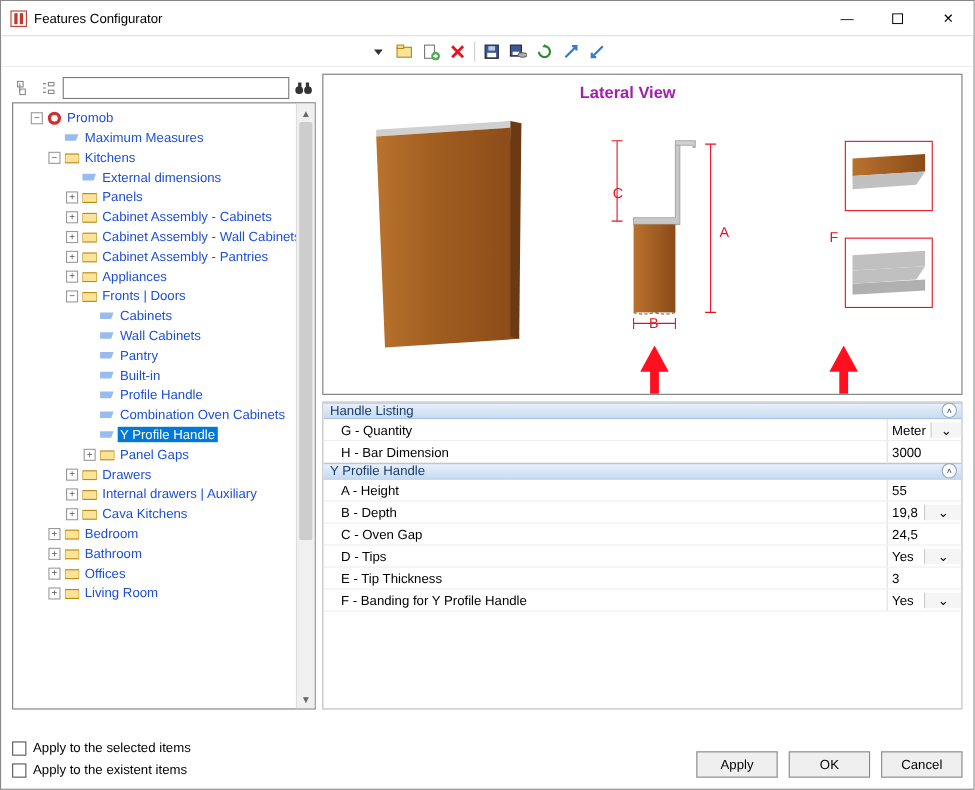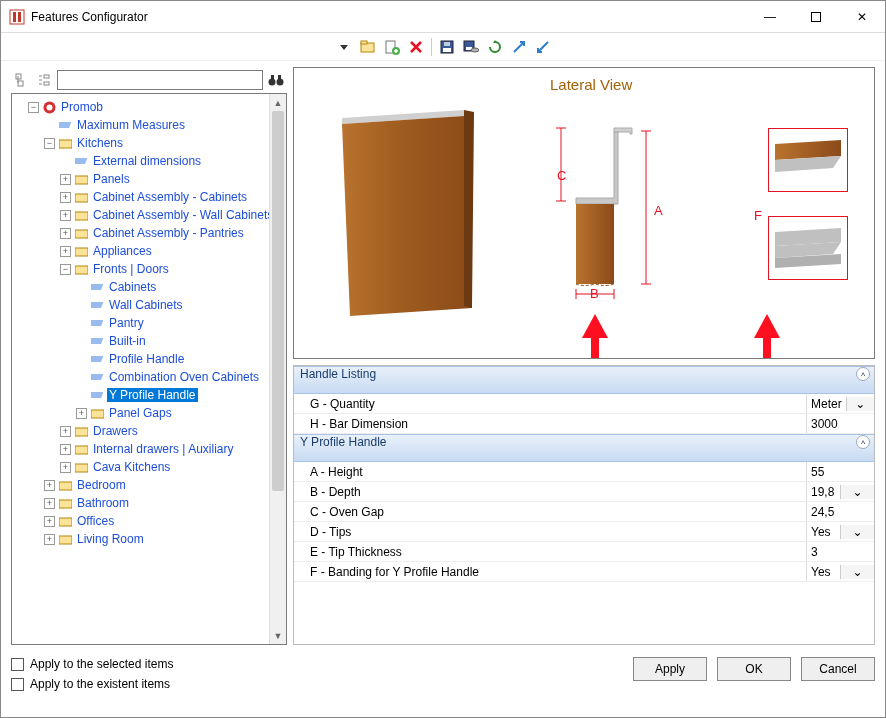--- a/index.html
+++ b/index.html
@@ -28,31 +28,31 @@
 .nlabel.sel { background: #0078d7; color: #fff; }
 .ind1 { padding-left: 14px; }
 .ind2 { padding-left: 30px; }
 .ind3 { padding-left: 46px; }
 .ind4 { padding-left: 62px; }
 
 .rightcol { flex: 1; display: flex; flex-direction: column; gap: 6px; }
 .preview { height: 292px; border: 1px solid #7a7a7a; background: #fff; position: relative; overflow: hidden; }
 
 .props { flex: 1; border: 1px solid #bbb; overflow-y: auto; background: #fff; }
-.section-h { background: linear-gradient(#e8f0fa,#c7dbf2); height: 28px; display: flex; align-items: flex-start; padding: 0 6px; font-size: 12px; color: #1a3d6b; border-top: 1px solid #a9c3e4; border-bottom: 1px solid #a9c3e4; position: relative; }
+.section-h { background: linear-gradient(#e8f0fa,#c7dbf2); height: 15px; display: flex; align-items: flex-end; padding: 0 6px; font-size: 12px; color: #1a3d6b; border-top: 1px solid #a9c3e4; border-bottom: 1px solid #a9c3e4; position: relative; }
 .section-h .chev { position: absolute; right: 4px; width: 14px; height: 14px; border: 1px solid #9ab; border-radius: 7px; display: flex; align-items: center; justify-content: center; font-size: 8px; background: #fff; }
 .prow { display: flex; height: 20px; align-items: center; border-bottom: 1px solid #eee; }
 .prow .pname { flex: 1; padding-left: 16px; font-size: 12px; color: #000; }
 .prow .pval { width: 68px; border-left: 1px solid #ddd; height: 100%; display: flex; align-items: center; }
 .prow .pval input { width: 100%; height: 18px; border: none; padding: 0 4px; font-size: 12px; background: transparent; }
 .prow .pval.combo { display: flex; }
 .prow .pval.combo span { flex: 1; padding: 0 4px; display: flex; align-items: center; font-size: 12px; }
 .prow .pval.combo .dd { width: 16px; display: flex; align-items: center; justify-content: center; border-left: 1px solid #ccc; background: #f5f5f5; }
 
-.footer { height: 66px; display: flex; padding: 6px 10px 10px; gap: 10px; }
+.footer { height: 66px; display: flex; align-items: flex-end; padding: 6px 10px 10px; gap: 10px; }
 .checks { flex: 1; display: flex; flex-direction: column; gap: 6px; }
 .chk { display: flex; align-items: center; gap: 6px; }
 .chk .box { width: 13px; height: 13px; border: 1px solid #555; background: #fff; }
 .btn { width: 74px; height: 24px; border: 1px solid #888; background: #efefef; display: flex; align-items: center; justify-content: center; font-size: 12px; }
 
 
 .tree-scrollbar { position: absolute; right: 0; top: 0; width: 17px; height: 100%; background: #f0f0f0; border-left: 1px solid #ddd; }
 .tree-scrollbar .thumb { position: absolute; left: 2px; right: 2px; background: #cdcdcd; border-radius: 2px; }
 .tree-scrollbar .arr { position: absolute; left: 0; right: 0; height: 17px; display: flex; align-items: center; justify-content: center; color: #666; font-size: 9px; }
 
@@ -411,21 +411,21 @@
       <div class="tree-scrollbar">
         <div class="arr" style="top:0">▲</div>
         <div class="thumb" style="top:17px;height:380px"></div>
         <div class="arr" style="bottom:0">▼</div>
       </div>
     </div>
   </div>
 
   <div class="rightcol">
     <div class="preview">
-      <div style="position:absolute;left:256px;top:8px;color:#a16207;font-size:15px;font-weight:400">Lateral View</div>
+      <div style="position:absolute;left:233px;top:8px;color:#a21caf;font-size:15px;font-weight:700">Lateral View</div>
 
       <svg class="door-panel" style="left:30px;top:40px;" width="160" height="210">
         <defs>
           <linearGradient id="wood1" x1="0" y1="0" x2="1" y2="0">
             <stop offset="0" stop-color="#b9732f"></stop>
               <stop offset="0.4" stop-color="#a15e20"></stop>
               <stop offset="1" stop-color="#8b4a18"></stop>
           </linearGradient>
         </defs>
         <polygon points="18,10 140,2 140,8 18,16" fill="#d0d0d0"></polygon>

